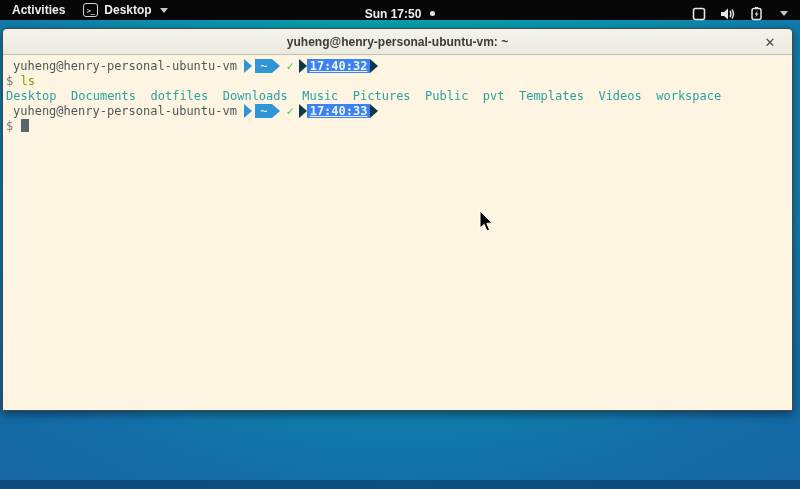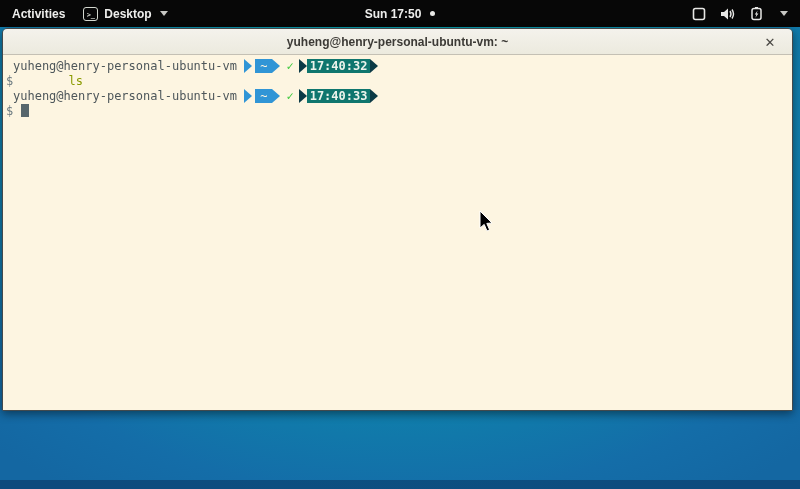--- a/index.html
+++ b/index.html
@@ -10,21 +10,21 @@
     position:absolute; inset:0;
     background: radial-gradient(ellipse 75% 90% at 50% 25%, #03aaa8 0%, #0b8fae 45%, #146da8 85%, #1467a2 100%);
   }
   .desktop-bottom-shade {
     position:absolute; left:0; right:0; bottom:0; height:9px;
     background: rgba(5,40,80,0.45);
   }
 
   
   .topbar {
-    position:absolute; left:0; top:0; width:800px; height:27px;
+    position:absolute; left:0; top:0; width:800px; height:20px;
     background:#070707; color:#eeeeec; display:flex; align-items:center;
     font-size:12px; font-weight:bold;
   }
   .topbar-left { display:flex; align-items:center; gap:18px; padding-left:12px; }
   .activities { cursor:pointer; }
   .appmenu { display:flex; align-items:center; gap:6px; cursor:pointer; }
   .term-glyph {
     width:15px; height:14px; border:1px solid #d3d7cf; border-radius:3px;
     font-family:"DejaVu Sans Mono",monospace; font-size:7px; font-weight:bold;
     display:flex; align-items:flex-end; justify-content:center; color:#d3d7cf; line-height:6px; padding-bottom:2px;
@@ -63,28 +63,28 @@
   }
   .term-body {
     flex:1; background:#fdf5e1; padding:3px 8px 0 3px;
     font-family:"DejaVu Sans Mono","Liberation Mono",monospace;
     font-size:12px; color:#50585c; cursor:text; position:relative;
   }
   .trow { height:15px; display:flex; align-items:center; white-space:pre; }
   .host { color:#4e575b; padding-left:7px; }
   .pl-body { height:14px; line-height:14px; display:inline-block; }
   .pl-blue  { background:#3095d6; color:#fdf5e1; padding:0 5px; }
-  .pl-dark  { background:#0f766e; color:#ecf4ec; padding:0 3px; font-weight:bold; }
+  .pl-dark  { background:#3b82f6; color:#ecf4ec; padding:0 3px; font-weight:bold;text-decoration:underline; }
   .tri { width:0; height:0; border-top:7px solid transparent; border-bottom:7px solid transparent; display:inline-block; }
   .tri-blue { border-left:8px solid #3095d6; }
   .tri-dark { border-left:8px solid #0b3a46; }
   .gap2 { width:3px; display:inline-block; }
   .check { color:#3ec93e; font-weight:bold; padding:0 5px 0 6px; }
   .dollar { color:#6b7a80; }
-  .cmd { color:#8a9a00;margin-left:48px; }
+  .cmd { color:#8a9a00; }
   .dirs { color:#2aa1a8; }
   .cursor-block { width:8px; height:13px; background:#57666c; display:inline-block; margin-left:1px; }
 
   
   .pointer { position:absolute; left:479px; top:210px; pointer-events:none; }
 </style>
 </head>
 <body>
 
 <div class="desktop">
@@ -140,20 +140,21 @@
       <span class="tri tri-dark"></span>
       <span class="pl-body pl-dark">17:40:32</span>
       <span class="tri tri-dark"></span>
     </div>
 
     <div class="trow">
       <span class="dollar">$ </span>
       <span class="cmd">ls</span>
     </div>
 
+    <div class="trow dirs">Desktop  Documents  dotfiles  Downloads  Music  Pictures  Public  pvt  Templates  Videos  workspace</div>
 
     <div class="trow">
       <span class="host">yuheng@henry-personal-ubuntu-vm</span>
       <span> </span>
       <span class="tri tri-blue"></span>
       <span class="gap2"></span>
       <span class="pl-body pl-blue">~</span>
       <span class="tri tri-blue"></span>
       <span class="check">✓</span>
       <span class="tri tri-dark"></span>

